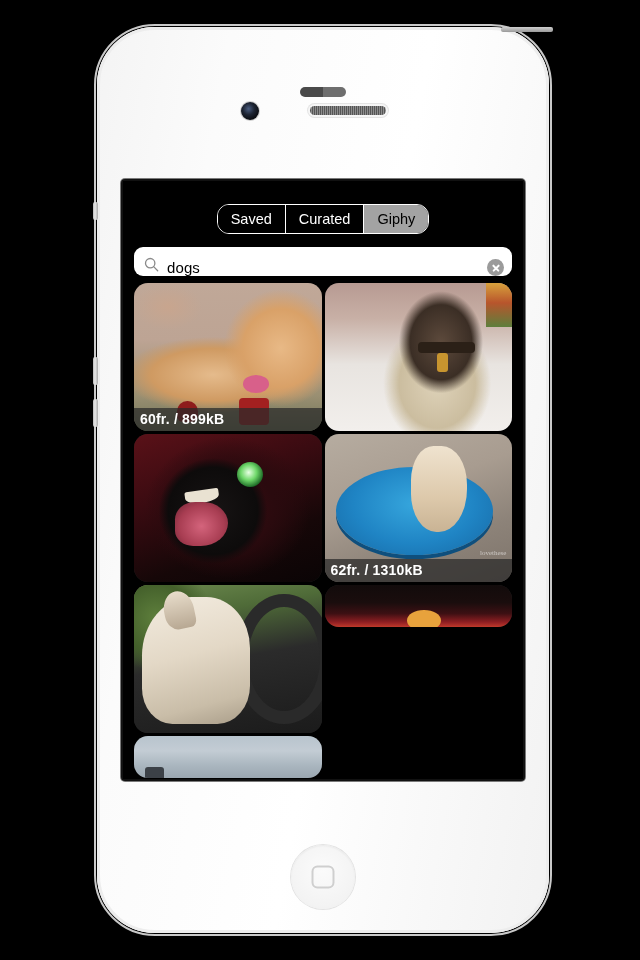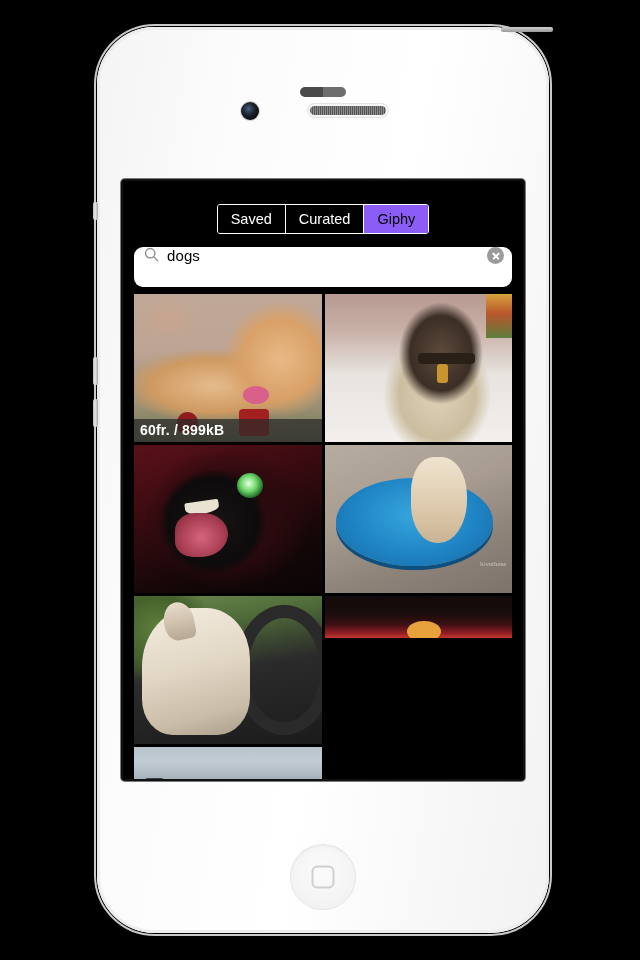--- a/index.html
+++ b/index.html
@@ -142,51 +142,51 @@
 
   
   .seg-wrap {
     display: flex;
     justify-content: center;
     padding-top: 23px;
   }
   .segmented {
     display: flex;
     border: 1.5px solid #ffffff;
-    border-radius: 3px;
+    border-radius: 12px;
     overflow: hidden;
     height: 30px;
   }
   .seg {
     display: flex;
     align-items: center;
     justify-content: center;
     padding: 0 13px;
     font-size: 14.5px;
     line-height: 1;
     color: #ffffff;
     background: #000000;
     border-right: 1.5px solid #ffffff;
     white-space: nowrap;
     cursor: pointer;
   }
   .seg:last-child { border-right: none; }
   .seg.active {
-    background: #8b5cf6;
+    background: #a3a3a3;
     color: #000000;
   }
 
   
   .search-wrap {
     padding: 13px 11px 0 11px;
   }
   .searchbar {
     display: flex;
-    align-items: flex-start;
-    height: 40px;
+    align-items: flex-end;
+    height: 29px;
     background: #ffffff;
     border-radius: 9px;
     padding: 0 8px 0 10px;
     gap: 8px;
   }
   .search-icon { flex: 0 0 auto; display: block; }
   .search-value {
     flex: 1 1 auto;
     font-size: 15px;
     color: #000000;
@@ -221,20 +221,21 @@
     gap: 3px;
     overflow: hidden;
     align-content: start;
   }
   .cell {
     position: relative;
     height: 148px;
     overflow: hidden;
     background: #222;
     cursor: pointer;
+    border-radius: 14px;
   }
   .cell.partial { height: 42px; }
   .cell-art {
     position: absolute;
     inset: 0;
   }
   .cell-label {
     position: absolute;
     left: 0; right: 0; bottom: 0;
     background: rgba(40,40,40,0.72);
@@ -499,20 +500,21 @@
                   <div class="mouth"></div>
               </div>
             </div>
 
             <div class="cell">
               <div class="cell-art art-pool">
                 <div class="pool"></div>
                   <div class="pup"></div>
                 <div class="wm">lovethese</div>
               </div>
+              <div class="cell-label">62fr. / 1310kB</div>
             </div>
 
 
             <div class="cell">
               <div class="cell-art art-drive">
                 <div class="wheel"></div>
                   <div class="frenchie"></div>
                   <div class="ear"></div>
               </div>
             </div>

